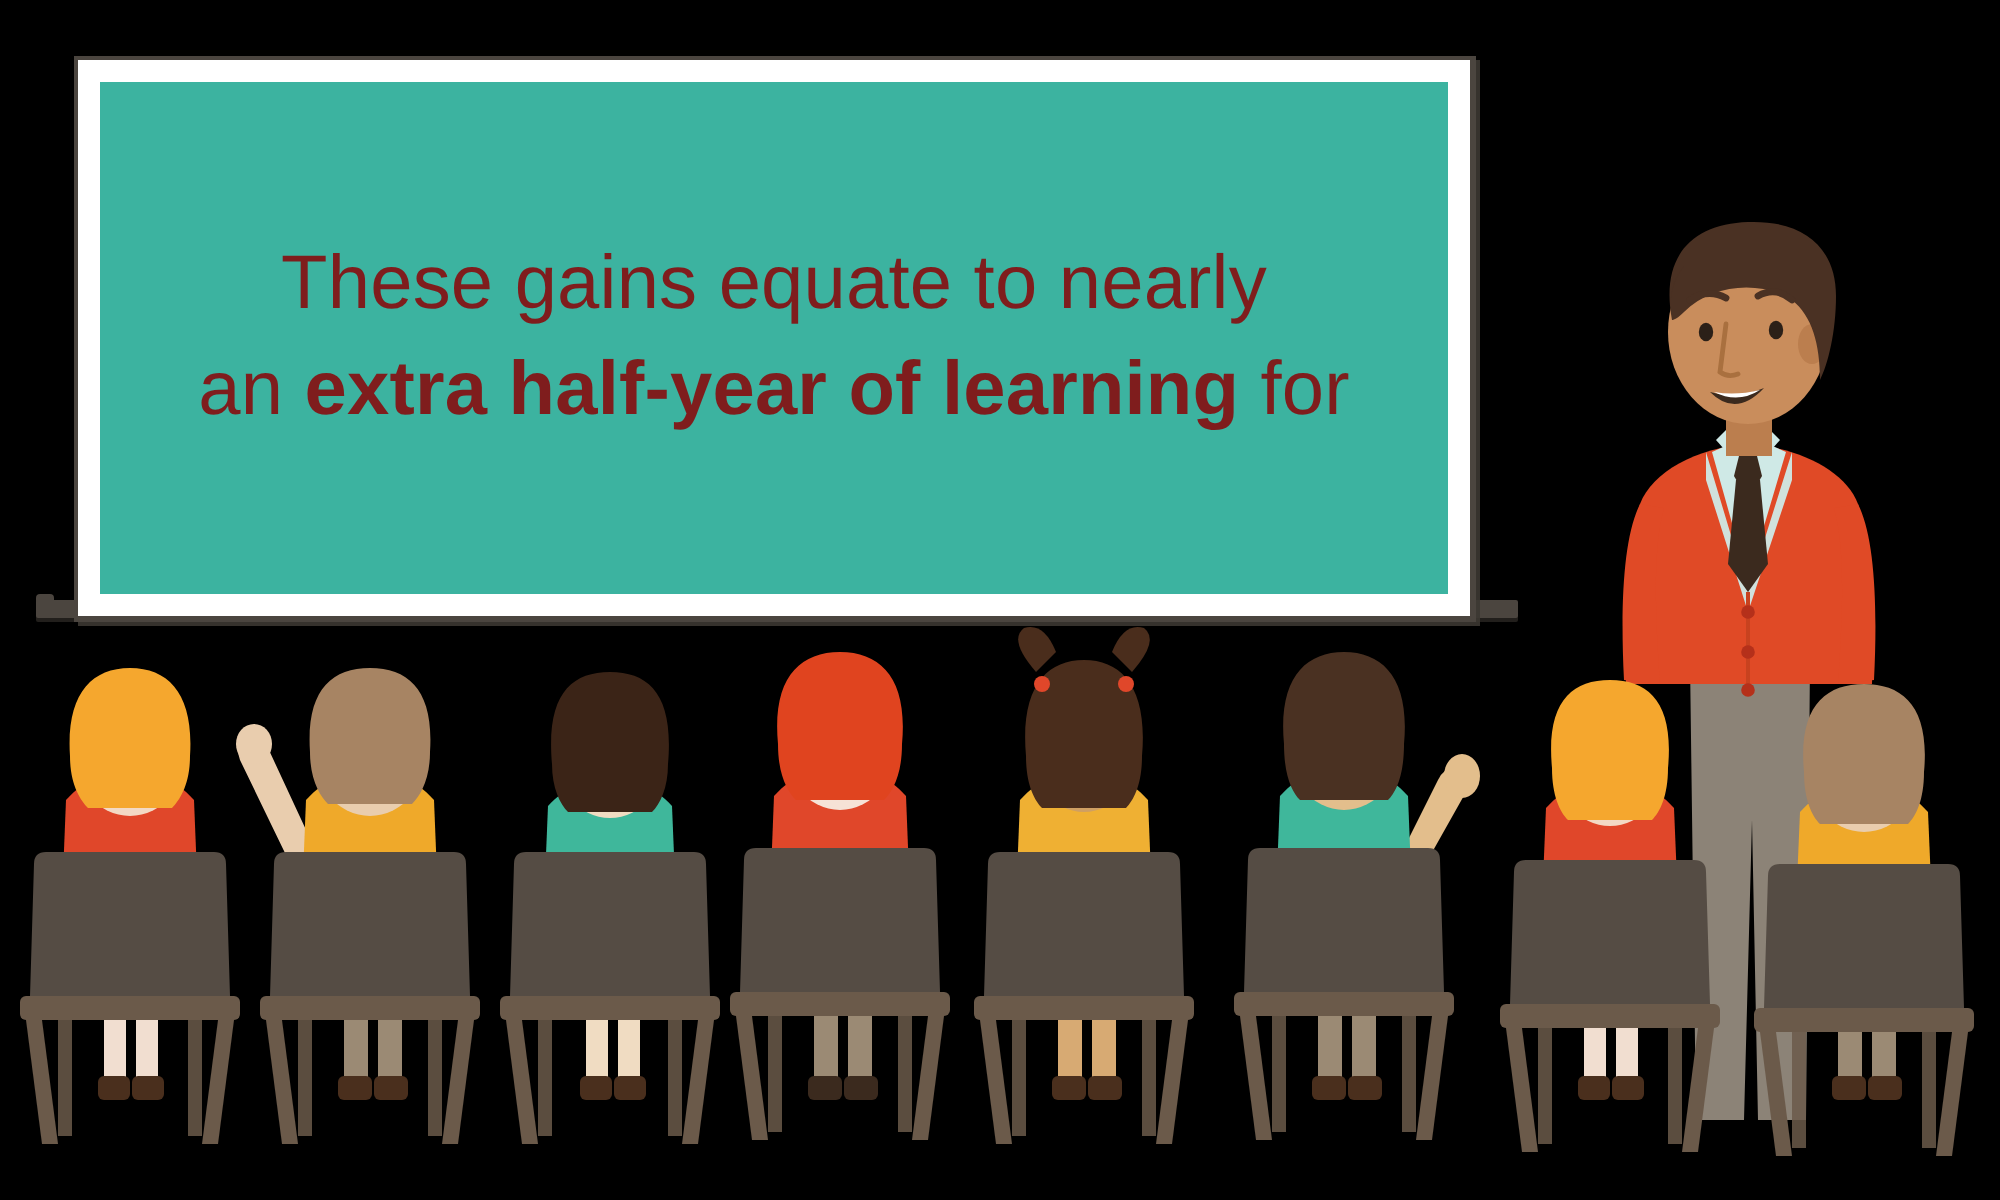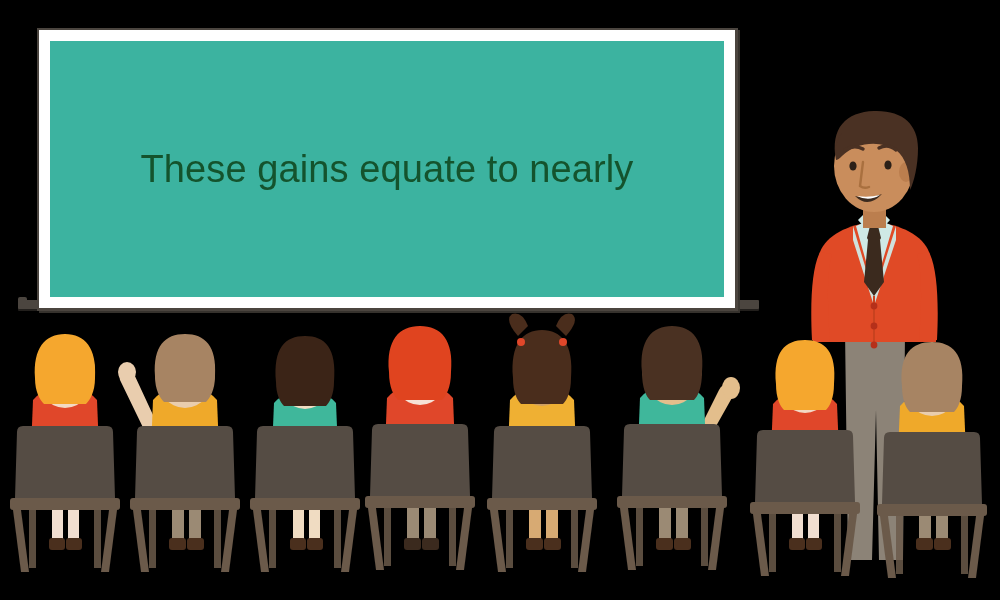--- a/index.html
+++ b/index.html
@@ -257,21 +257,22 @@
     </g>
   </svg>
 
   <div id="ledge-nub"></div>
   <div id="board-ledge"></div>
 
   <div id="board-wrap">
     <div id="board-outer" style="background: rgb(75, 69, 63);">
       <div id="board-white" style="background: rgb(255, 255, 255);">
         <div id="board-face" style="background: rgb(60, 179, 160);">
-          <div id="board-text" style="color: #14532d;">
+          <div id="board-text" style="color: #7f1d1d;">
               <span class="ln"><span>These gains equate to nearly</span></span>
+              <span class="ln"><span>an </span><b>extra half-year of learning</b><span> for</span></span>
             </div>
         </div>
       </div>
     </div>
   </div>
 
 </div>
 
 </body></html>

